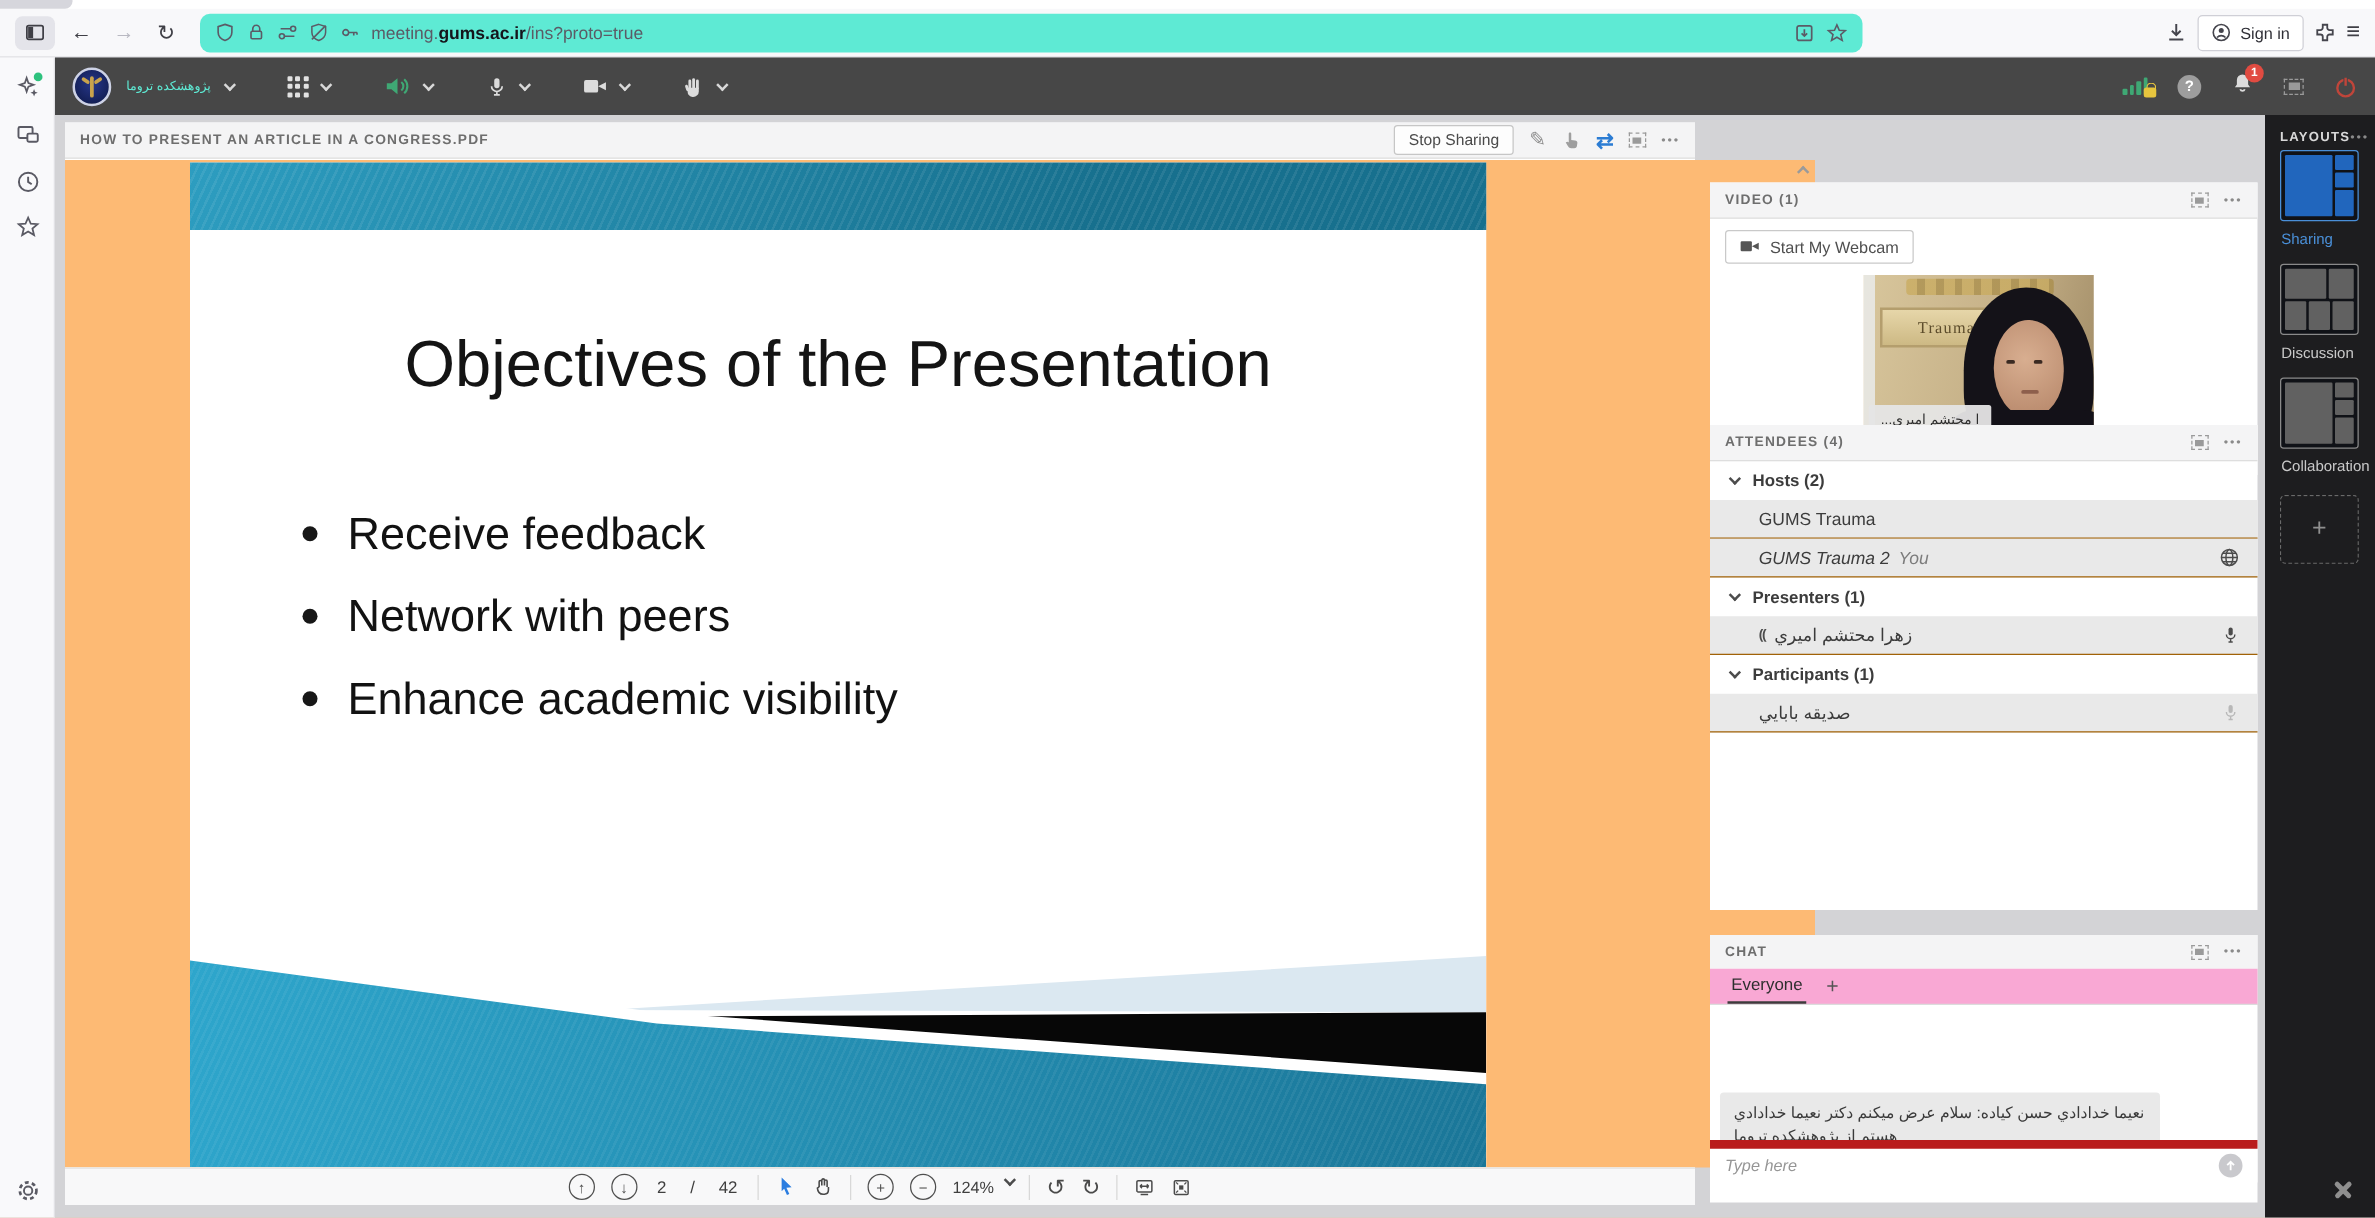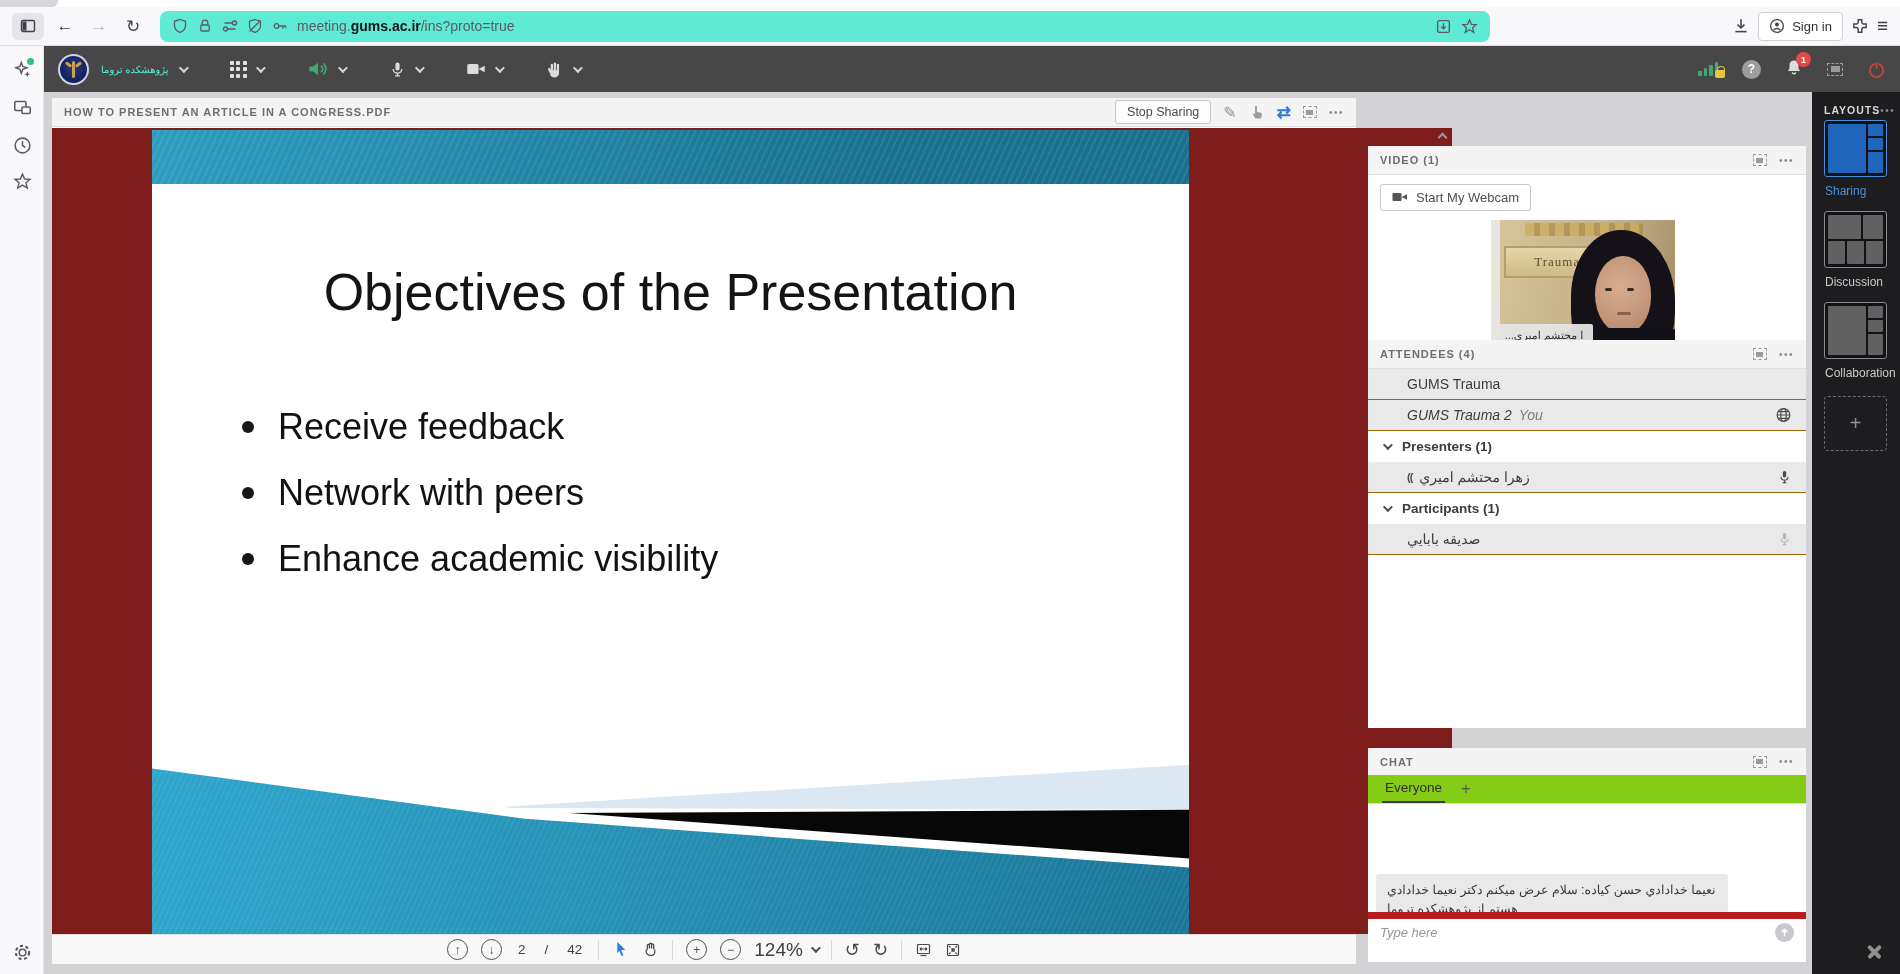--- a/index.html
+++ b/index.html
@@ -63,21 +63,21 @@
   .pod-head { height:29px; background:#f4f4f5; border-bottom:1px solid #dedede; display:flex; align-items:center; padding:0 12px; }
   .pod-title { font-size:11px; font-weight:700; letter-spacing:1px; color:#6e6e6e; }
   .head-right { margin-left:auto; display:flex; align-items:center; gap:12px; }
   .dots { font-size:10px; letter-spacing:1.5px; color:#8a8a8a; }
 
   
   #share-pod { left:8px; top:52px; width:1304px; height:866px; }
   #stop-btn { border:1px solid #c6c6c6; background:#fdfdfd; border-radius:3px; padding:4px 11px; font-size:12.5px; color:#4a4a4a; }
   .glyph-pencil { font-size:16px; color:#8f8f8f; }
   .glyph-sync { font-size:17px; font-weight:700; color:#2b7cd3; }
-  #viewer { position:absolute; left:0; top:30px; width:1400px; bottom:30px; background:#7f1d1d; overflow:hidden; }
+  #viewer { position:absolute; left:0; top:30px; width:1400px; bottom:30px; background:#fdba74; overflow:hidden; }
   #slide { position:absolute; left:100px; top:2px; width:1037px; height:804px; background:#fff; }
   .band-top { height:54px; background:linear-gradient(110deg,#2d9dc0,#17708e 70%); position:relative; }
   .band-top::after { content:""; position:absolute; inset:0; background:repeating-linear-gradient(115deg,rgba(255,255,255,.08) 0 2px,rgba(0,0,0,0) 2px 6px); }
   #slide-title { position:absolute; top:132px; left:0; right:0; text-align:center; font-size:52px; color:#141414; }
   #bullets { position:absolute; left:90px; top:264px; list-style:none; }
   #bullets li { display:flex; align-items:center; gap:24px; height:66px; font-size:36px; color:#121212; }
   #bullets li::before { content:""; width:12px; height:12px; border-radius:50%; background:#171717; flex:0 0 12px; }
   .deco { position:absolute; left:0; right:0; bottom:0; height:180px; }
   .deco > div { position:absolute; inset:0; }
   .d-pale  { background:#dbe8f1; clip-path:polygon(32% 30%,100% 6%,100% 31%); }
@@ -85,21 +85,21 @@
   .d-line  { background:#fff; clip-path:polygon(0 3%,36% 31%,100% 58%,100% 66%,36% 37%,0 9%); }
   .d-teal  { background:linear-gradient(100deg,#2ea6cc,#1a7698); clip-path:polygon(0 8%,36% 36%,100% 63%,100% 100%,0 100%); }
   .d-teal::after { content:""; position:absolute; inset:0; background:repeating-linear-gradient(115deg,rgba(255,255,255,.06) 0 2px,rgba(0,0,0,0) 2px 5px); clip-path:inherit; }
   #vscroll { position:absolute; right:3px; top:3px; bottom:3px; width:13px; }
   #vthumb { position:absolute; left:2px; top:322px; width:9px; height:152px; background:#8c8c8c; border-radius:5px; }
   #pod-foot { position:absolute; left:0; right:0; bottom:0; height:30px; background:#f8f8f9; border-top:1px solid #e1e1e1; display:flex; align-items:center; justify-content:center; gap:13px; }
   .circle-btn { width:21px; height:21px; border:1.5px solid #4f4f4f; border-radius:50%; font-size:12px; color:#4f4f4f; display:flex; align-items:center; justify-content:center; }
   .pg { font-size:13.5px; color:#3f3f3f; padding:0 3px; }
   .vd { width:1px; height:20px; background:#d8d8d8; }
   .glyph-rot { font-size:18px; color:#4a4a4a; line-height:1; }
-  .zoom-txt { font-size:19px; color:#3f3f3f; display:flex; align-items:center; gap:8px; }
+  .zoom-txt { font-size:13px; color:#3f3f3f; display:flex; gap:8px; }
 
   
   #video-pod { left:1324px; top:52px; width:438px; height:234px;margin-top:48px; }
   #start-webcam { position:absolute; left:12px; top:38px; border:1px solid #c9c9c9; background:#fff; border-radius:3px; display:flex; align-items:center; gap:8px; padding:5px 11px; font-size:13px; color:#4f4f4f; }
   #webcam { position:absolute; left:123px; top:74px; width:184px; height:134px; background:linear-gradient(105deg,#d8c69c 0%,#c6b188 55%,#9f8a65 100%); overflow:hidden; }
   .wc-strip { position:absolute; left:0; top:0; bottom:0; width:9px; background:rgba(236,240,245,.75); }
   .wc-sign-top { position:absolute; left:34px; top:3px; width:118px; height:13px; border-radius:3px; background:repeating-linear-gradient(90deg,#c9ab5e 0 9px,#a98d49 9px 15px); opacity:.75; }
   .wc-sign { position:absolute; left:13px; top:26px; width:116px; height:32px; background:linear-gradient(#e6d6a9,#cdb984); border:2px solid #b49e6d; display:flex; align-items:center; justify-content:center; font-family:"Liberation Serif",serif; font-size:13px; letter-spacing:1px; color:#5d4d2c; }
   .wc-scarf { position:absolute; left:80px; top:10px; width:104px; height:138px; background:#141218; border-radius:48% 52% 40% 40%; }
   .wc-face { position:absolute; left:104px; top:36px; width:56px; height:78px; background:radial-gradient(circle at 45% 40%,#d8ae90,#b98a6d 85%); border-radius:50% 50% 48% 52%; }
@@ -114,21 +114,21 @@
   .att-row.grp { padding-left:15px; gap:12px; font-size:13.5px; font-weight:700; color:#3c3c3c; }
   .att-row.mem { background:#e9e9e9; border-bottom:1px solid #a16207; padding-left:39px; font-size:14px; color:#3c3c3c; gap:7px; }
   .att-right { position:absolute; right:14px; top:50%; transform:translateY(-50%); }
   .you { color:#7c7c7c; font-style:italic; }
   .it { font-style:italic; }
   .spk { font-size:11px; font-weight:700; letter-spacing:-1px; color:#4c4c4c; }
 
   
   #chat-pod { left:1324px; top:702px; width:438px; height:214px; }
   #chat-pod .pod-head { height:27px; border-bottom:none; }
-  #chat-tabs { height:29px; display:flex; align-items:flex-end; padding:0 14px; gap:16px; background:#84cc16; border-bottom:1px solid #dcdcdc; }
+  #chat-tabs { height:29px; display:flex; align-items:flex-end; padding:0 14px; gap:16px; background:#f9a8d4; border-bottom:1px solid #dcdcdc; }
   #tab-everyone { font-size:13.5px; color:#2e2e2e; border-bottom:2.5px solid #3c3c3c; padding:0 3px 6px; }
   .plus-glyph { font-size:17px; color:#555; padding-bottom:4px; }
   #chat-msg { position:absolute; left:8px; top:126px; width:352px; background:#e9e9e9; border-radius:3px; padding:7px 11px; font-size:12.5px; color:#3a3a3a; line-height:1.5; }
   #chat-input-row { position:absolute; left:0; right:0; bottom:16px; height:34px; background:#fff; border-top:7px solid #b91c1c; display:flex; align-items:center; padding:0 12px; }
   #chat-input { flex:1; border:none; outline:none; font-size:13px; font-style:italic; color:#333; background:transparent; font-family:"Liberation Sans",sans-serif; }
   #chat-input::placeholder { color:#969696; font-style:italic; }
   #send-btn { width:19px; height:19px; border-radius:50%; background:#c9c9cd; display:flex; align-items:center; justify-content:center; }
 
   
   #layouts { position:absolute; left:1768px; top:46px; width:88px; bottom:0; background:#1d1d1f; padding:12px 12px 0; }
@@ -499,20 +499,24 @@
   </div>
 
   <div id="att-pod" class="pod">
     <div class="pod-head">
       <span class="pod-title">ATTENDEES (4)</span>
       <span class="head-right">
         <span class="fs-icon sm"></span>
         <span class="dots">•••</span>
       </span>
     </div>
+    <div class="att-row grp">
+      <span class="chev dark"></span>
+      <span>Hosts (2)</span>
+    </div>
     <div class="att-row mem">
       <span>GUMS Trauma</span>
     </div>
     <div class="att-row mem">
       <span class="it">GUMS Trauma 2</span>
       <span class="you">You</span>
       <span class="att-right ic">
         <svg width="17" height="17" viewBox="0 0 16 16">
             <g fill="none" stroke="#4c4c4c" stroke-width="1.1">
               <circle cx="8" cy="8" r="6"></circle>

